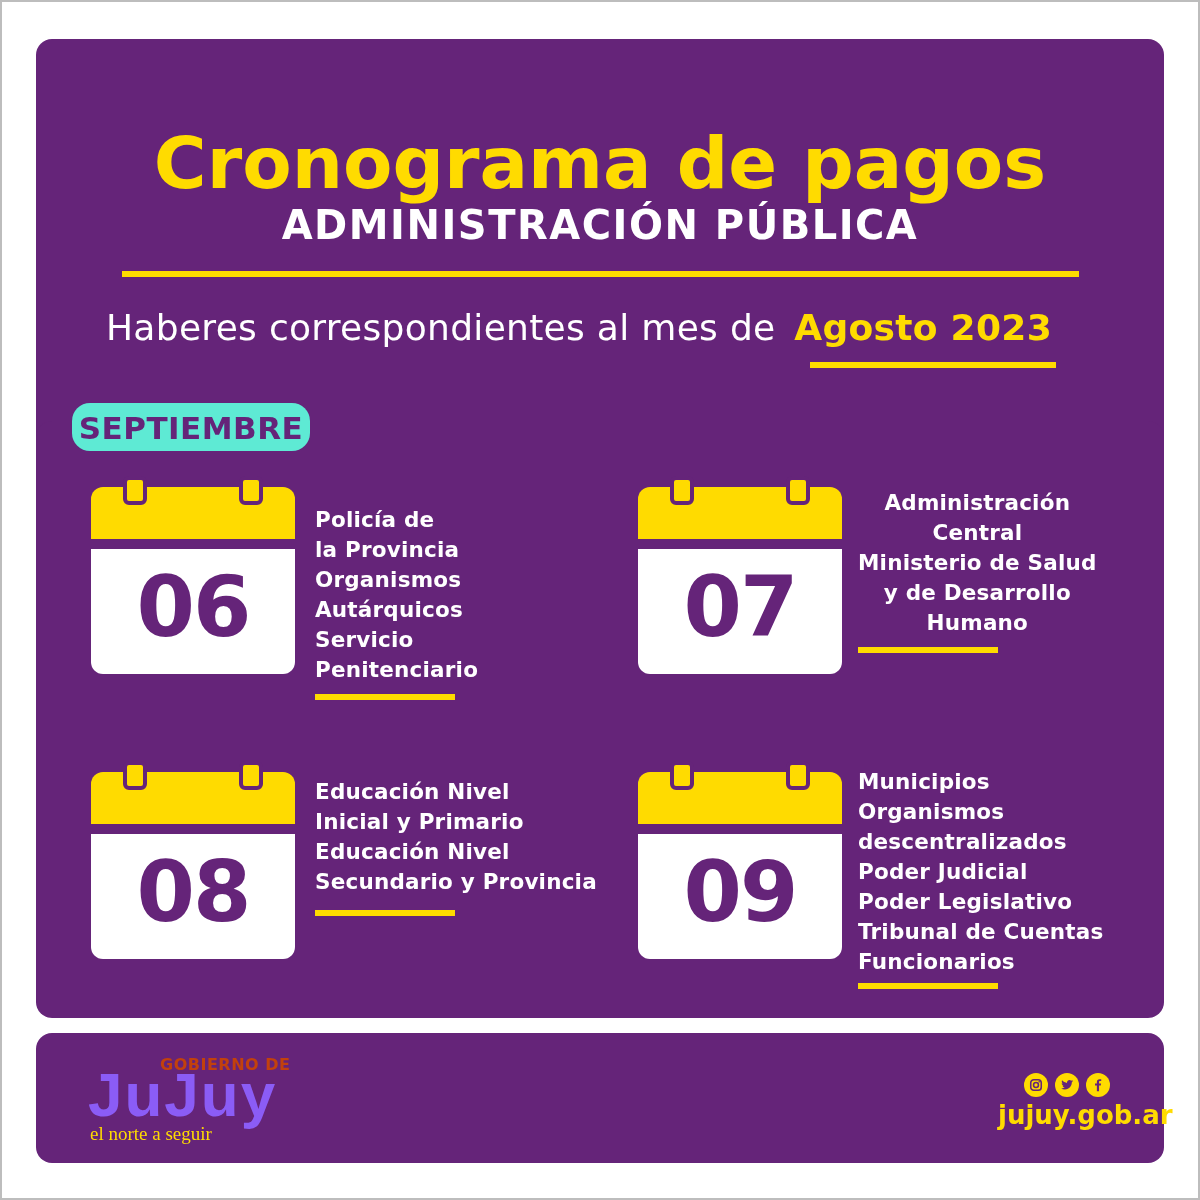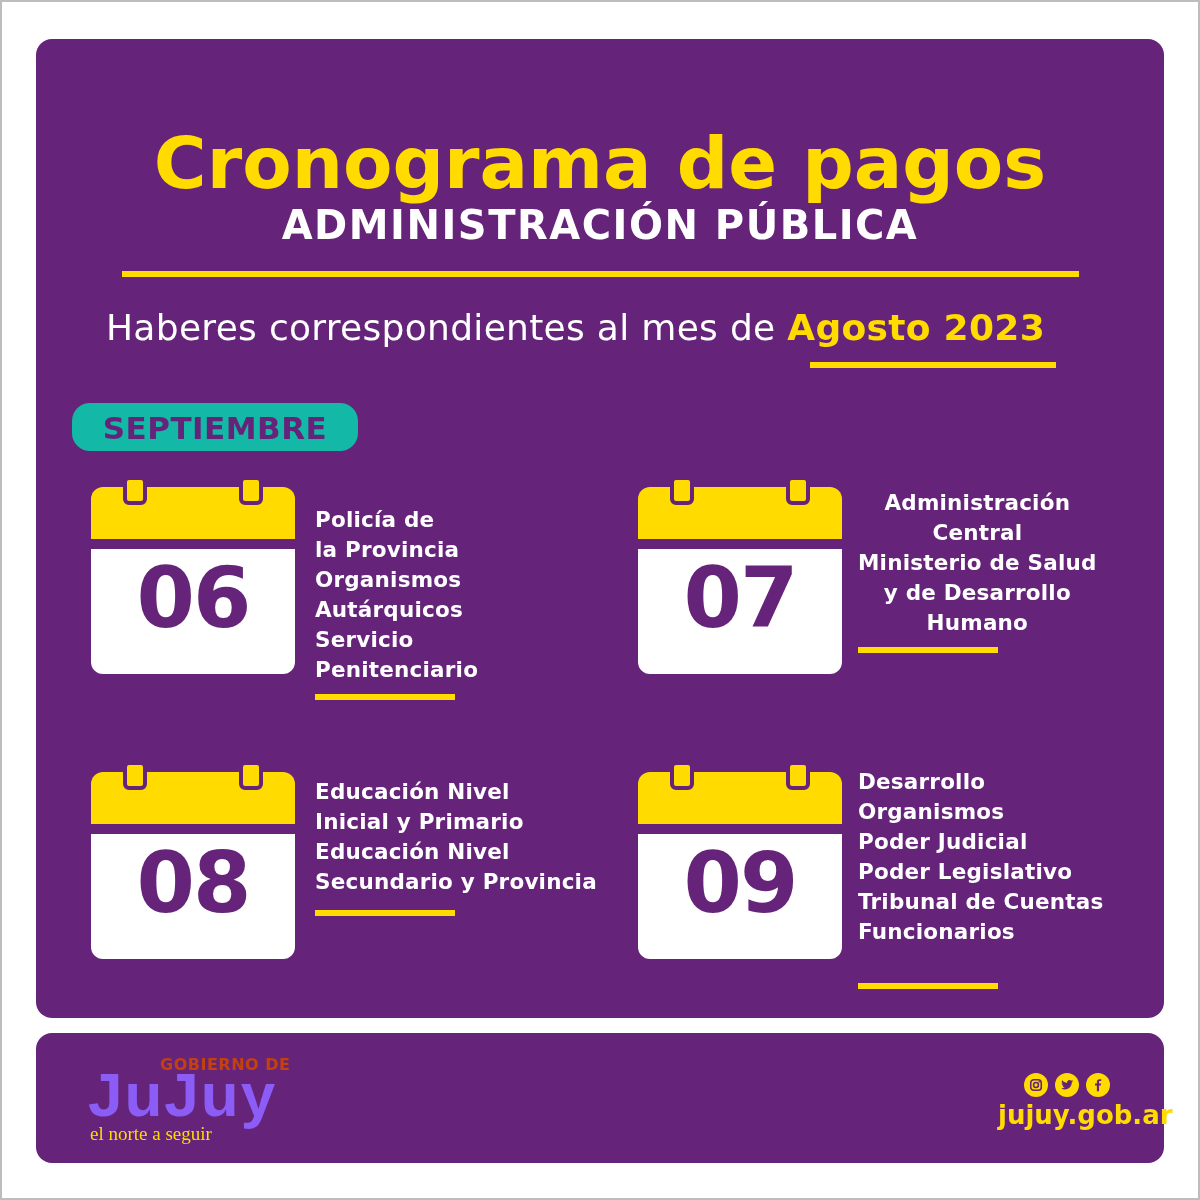--- a/index.html
+++ b/index.html
@@ -13,39 +13,39 @@
   #header { left: 36px; top: 39px; width: 1128px; height: 446px; }
   .title { position: absolute; left: 0; width: 100%; top: 88px; text-align: center;
            color: #ffdb00; font-family: "DejaVu Sans", sans-serif; font-weight: bold;
            font-size: 72px; letter-spacing: 0px; line-height: 1; }
   .subtitle { position: absolute; left: 0; width: 100%; top: 166px; text-align: center;
               color: #ffffff; font-family: "DejaVu Sans", sans-serif; font-weight: bold;
               font-size: 40px; letter-spacing: 1.5px; line-height: 1; }
   .header-rule { position: absolute; left: 86px; top: 232px; width: 957px; height: 6px; background: #ffdb00; }
   .haberes { position: absolute; left: 70px; top: 271px; color: #ffffff; font-family: "DejaVu Sans", sans-serif;
              font-size: 36px; font-weight: normal; line-height: 1; letter-spacing: 0.3px; white-space: nowrap; }
-  .haberes .accent { color: #ffdb00; font-weight: bold; }
+  .haberes .accent { color: #ffdb00; font-weight: bold; margin-left: 7px; }
   .month-rule { position: absolute; left: 810px; top: 362px; width: 246px; height: 6px; background: #ffdb00; }
 
   
   #schedule { left: 36px; top: 421px; width: 1128px; height: 597px; }
-  .month-tab { position: absolute; left: 72px; top: 403px; width: 286px; height: 48px; background: #14b8a6;
+  .month-tab { position: absolute; left: 72px; top: 403px; width: 238px; height: 48px; background: #5eead4;
                border-radius: 18px; color: #652479; font-family: "DejaVu Sans", sans-serif; font-weight: bold;
                font-size: 31px; text-align: center; line-height: 50px; letter-spacing: 0.5px; }
 
   .cal { position: absolute; width: 204px; height: 206px; }
   .cal .top { position: absolute; left: 0; top: 19px; width: 204px; height: 52px; background: #ffdb00;
               border-radius: 12px 12px 0 0; }
   .cal .body { position: absolute; left: 0; top: 81px; width: 204px; height: 125px; background: #ffffff;
                border-radius: 0 0 12px 12px; }
   .cal .ring { position: absolute; top: 8px; width: 24px; height: 29px; background: #ffdb00;
                border: 4px solid #652479; border-radius: 6px; }
   .cal .ring.l { left: 32px; }
   .cal .ring.r { left: 148px; }
-  .cal .day { position: absolute; left: 0; width: 204px; top: 88px; text-align: center; color: #652479;
+  .cal .day { position: absolute; left: 0; width: 204px; top: 97px; text-align: center; color: #652479;
               font-family: "DejaVu Sans", sans-serif; font-weight: bold; font-size: 84px; line-height: 1;
               letter-spacing: -2px; }
 
   .desc { position: absolute; color: #ffffff; font-family: "DejaVu Sans", sans-serif; font-weight: bold;
           font-size: 21.5px; line-height: 30px; letter-spacing: 0.2px; white-space: nowrap; }
   .desc-rule { position: absolute; width: 140px; height: 6px; background: #ffdb00; }
 
   
   #footer { left: 36px; top: 1033px; width: 1128px; height: 130px; }
   .logo-top { position: absolute; left: 160px; top: 1055px; color: #c2410c; font-family: "DejaVu Sans", sans-serif;
@@ -130,22 +130,23 @@
 <div class="desc-rule" style="left:315px; top:910px;"></div>
 
 <div class="cal" style="left:638px; top:753px;">
   <div class="top"></div>
   <div class="ring l"></div>
   <div class="ring r"></div>
   <div class="body"></div>
   <div class="day">09</div>
 </div>
 <div class="desc" style="left:858px; top:767px;">
-  <div>Desarrollo</div>
+  <div>Municipios</div>
   <div>Organismos</div>
+  <div>descentralizados</div>
   <div>Poder Judicial</div>
   <div>Poder Legislativo</div>
   <div>Tribunal de Cuentas</div>
   <div>Funcionarios</div>
 </div>
 <div class="desc-rule" style="left:858px; top:983px;"></div>
 
 <div class="panel" id="footer"></div>
 <div class="logo-top">GOBIERNO DE</div>
 <div class="logo-main">JuJuy</div>

